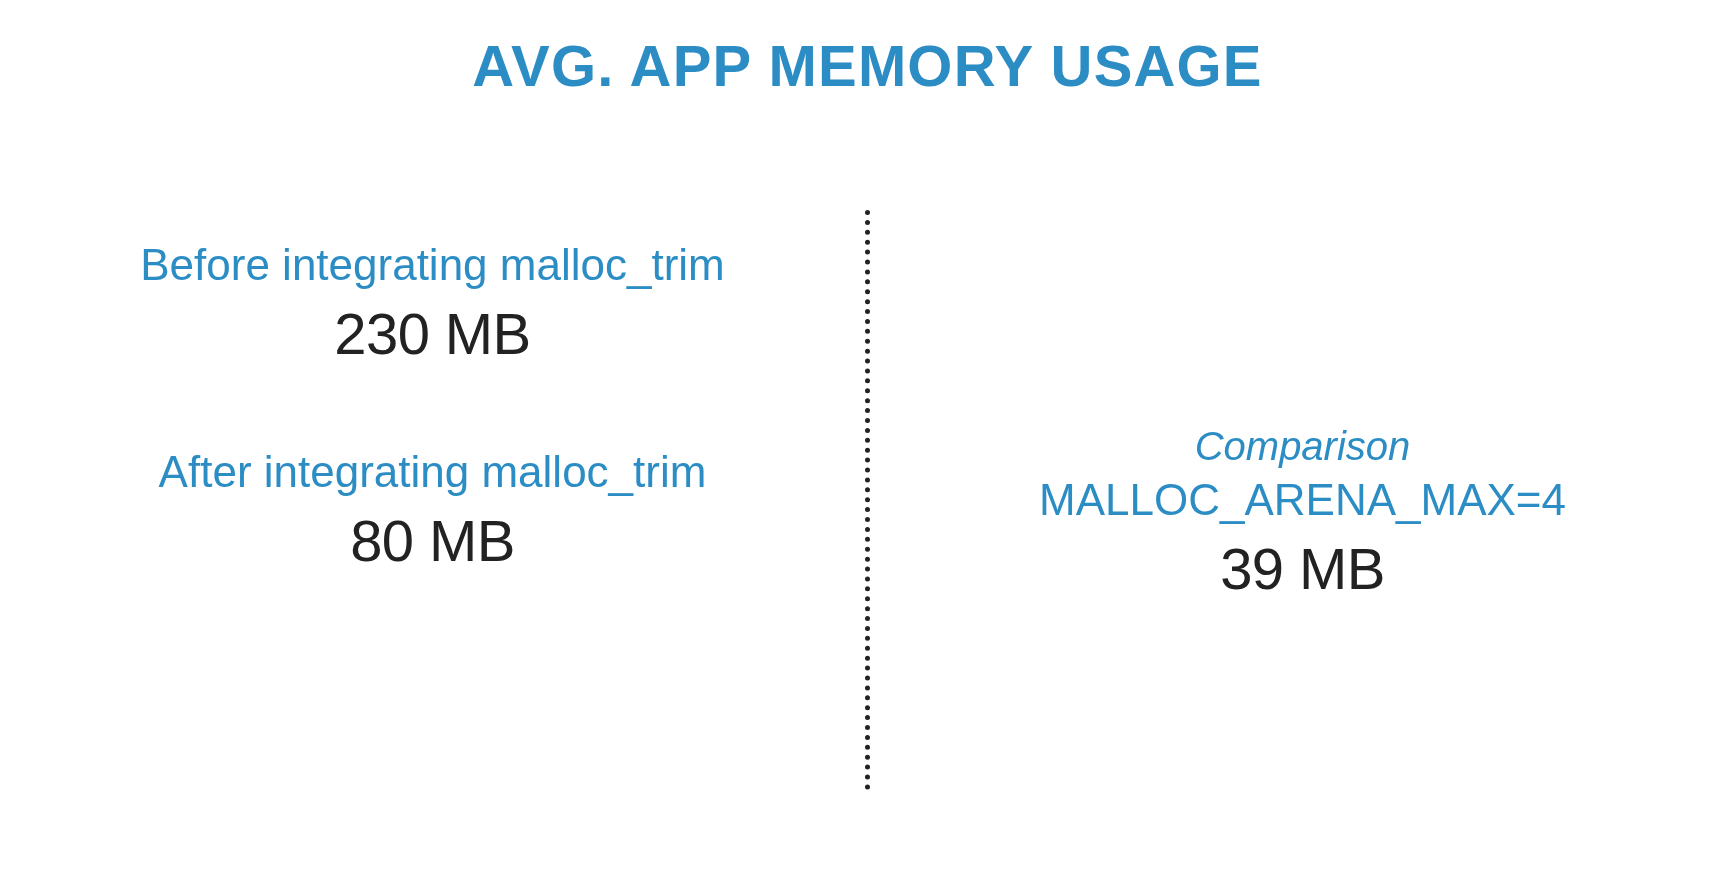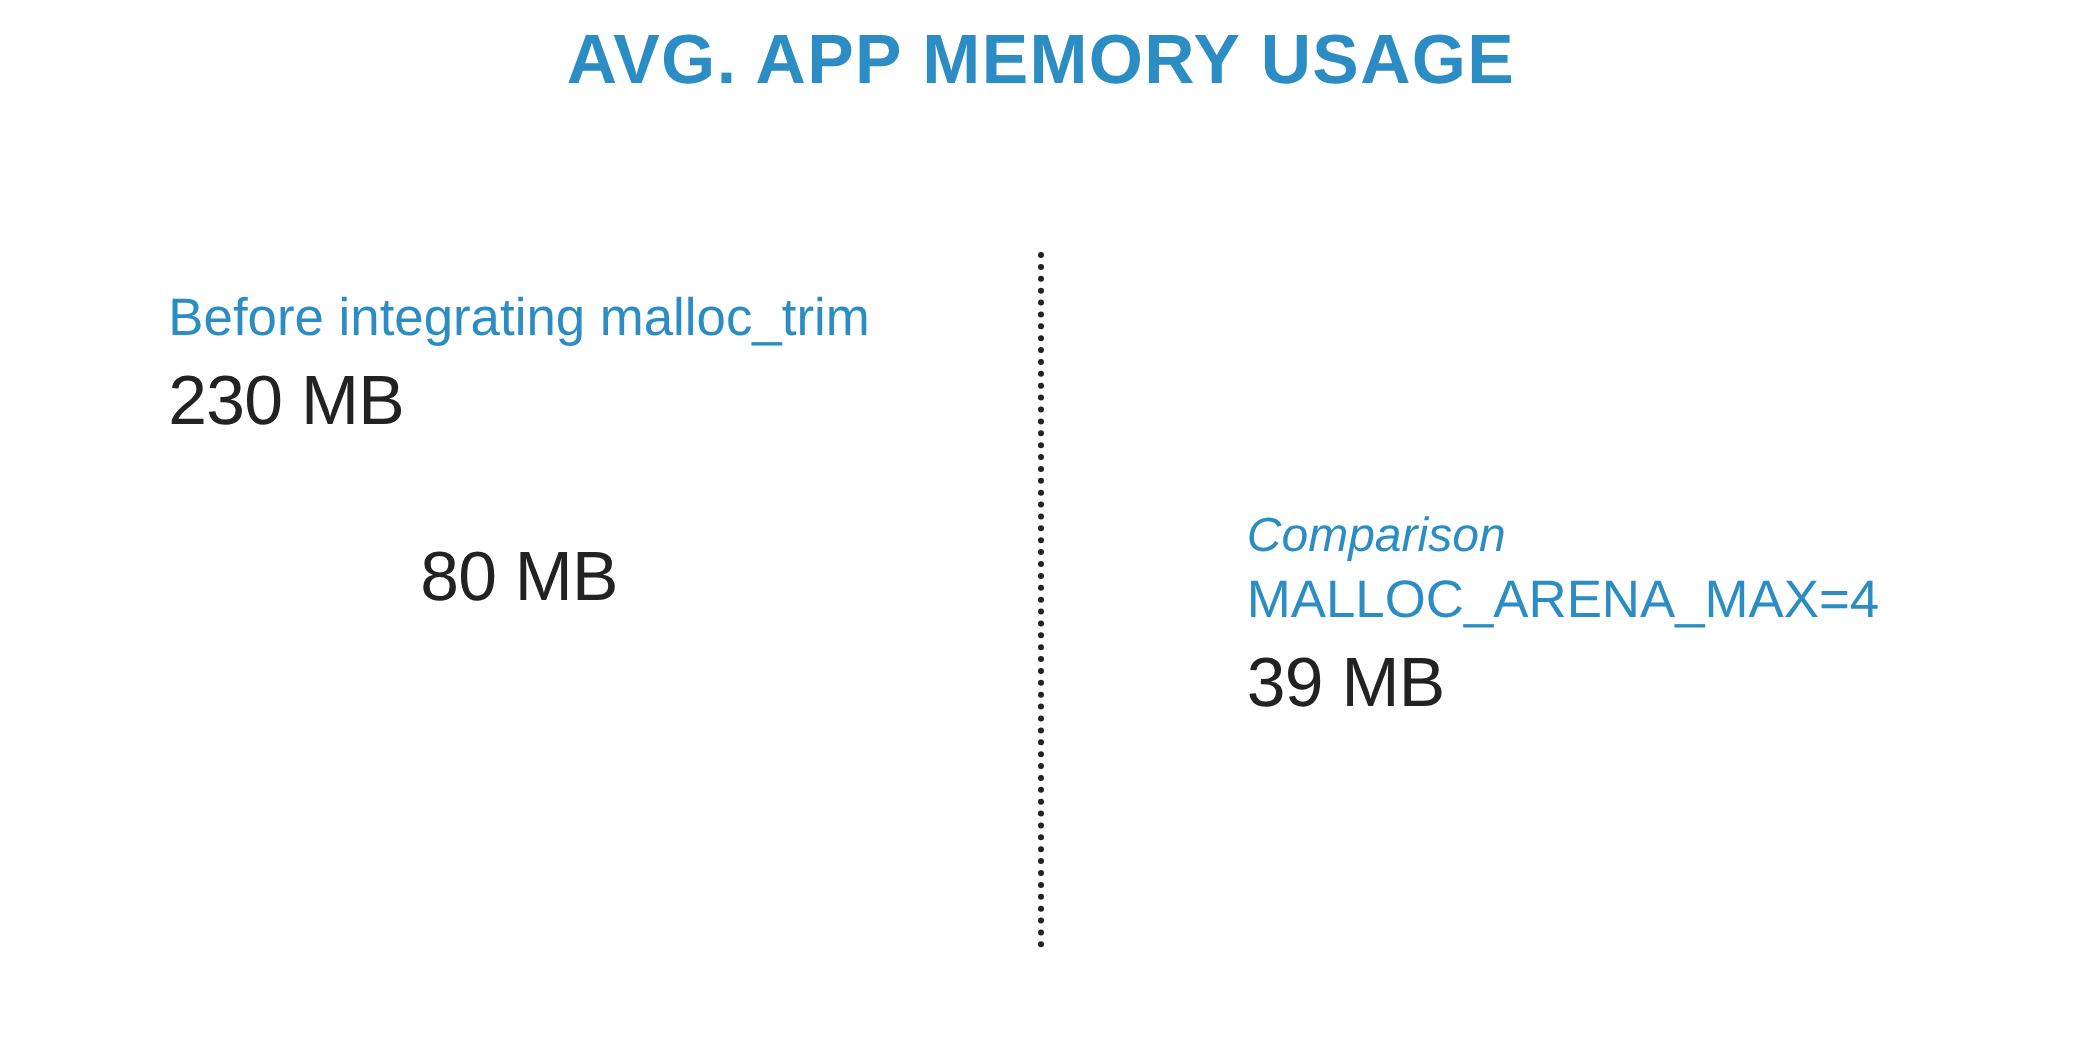--- a/index.html
+++ b/index.html
@@ -15,21 +15,21 @@
       position: relative;
     }
     .title {
       text-align: center;
       color: #2b8dc4;
       font-size: 58px;
       font-weight: 700;
       letter-spacing: 0.02em;
       font-family: "Arial Narrow", "Helvetica Neue Condensed", -apple-system, sans-serif;
       font-stretch: condensed;
-      padding-top: 16px;
+      padding-top: 32px;
     }
     .content {
       display: flex;
       position: absolute;
       top: 210px;
       left: 0;
       right: 0;
       bottom: 0;
     }
     .left-column {
@@ -49,21 +49,21 @@
       justify-content: center;
       padding-bottom: 60px;
     }
     .divider {
       width: 0;
       border-left: 5px dotted #222;
       height: 580px;
       margin-top: 0;
     }
     .block {
-      text-align: left;
+      text-align: center;
     }
     .label {
       color: #2b8dc4;
       font-size: 44px;
       font-weight: 400;
       margin-bottom: 10px;
     }
     .label-italic {
       color: #2b8dc4;
       font-size: 40px;
@@ -89,20 +89,21 @@
 
 <h1 class="title">AVG. APP MEMORY USAGE</h1>
 
 <div class="content">
   <div class="left-column">
     <div class="block">
       <div class="label">Before integrating malloc_trim</div>
       <div class="value">230 MB</div>
     </div>
     <div class="block">
+      <div class="label">After integrating malloc_trim</div>
       <div class="value">80 MB</div>
     </div>
   </div>
 
   <div class="divider"></div>
 
   <div class="right-column">
     <div class="block">
       <div class="label-italic">Comparison</div>
       <div class="sublabel">MALLOC_ARENA_MAX=4</div>

